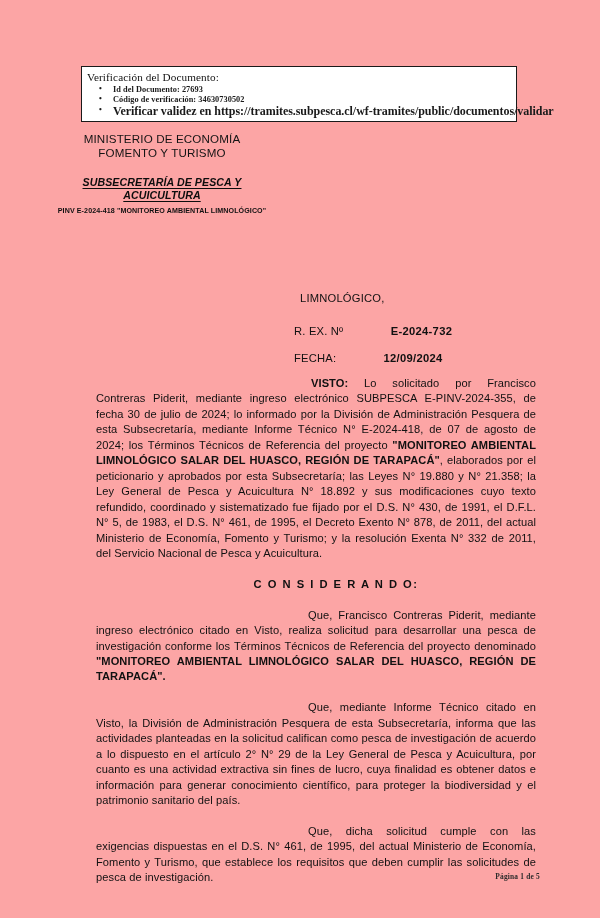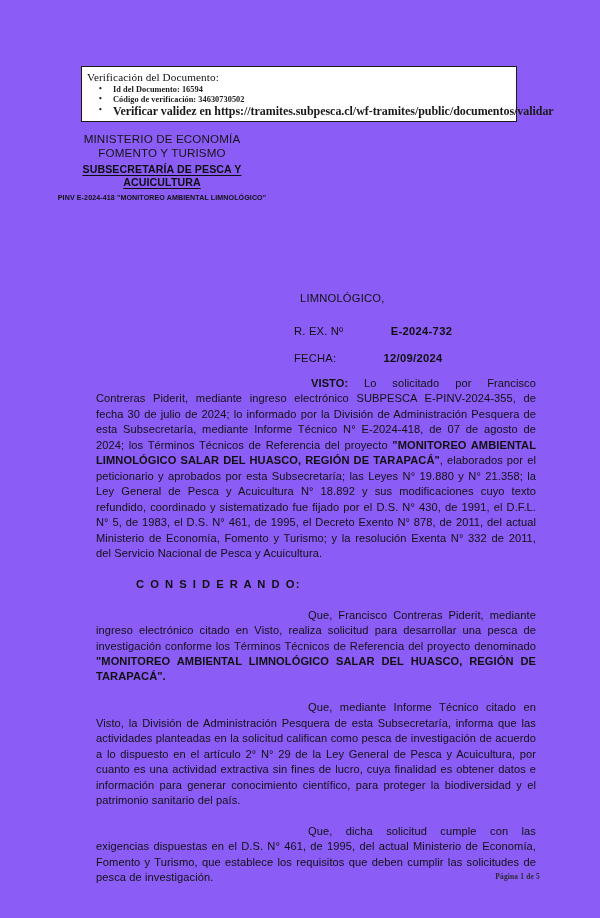--- a/index.html
+++ b/index.html
@@ -16,21 +16,21 @@
     color: #000000;
     overflow: hidden;
   }
 
   .page {
     position: absolute;
     left: 0;
     top: 0;
     width: 600px;
     height: 918px;
-    background: #8b5cf6;
+    background: #fca5a5;
   }
 
   
   .verif-box {
     position: absolute;
     left: 81px;
     top: 66px;
     width: 436px;
     box-sizing: border-box;
     border: 1px solid #1a1a1a;
@@ -81,26 +81,27 @@
     width: 252px;
     text-align: center;
   }
   .lh-ministry {
     font-size: 11.6px;
     line-height: 14.2px;
     letter-spacing: .15px;
     color: #141414;
   }
   .lh-sub {
-    margin-top: 3px;
+    margin-top: 16px;
     font-size: 10.6px;
     line-height: 12.6px;
     font-weight: bold;
     letter-spacing: .1px;
     color: #0d0d0d;
+    font-style: italic;
   }
   .lh-sub span {
     text-decoration: underline;
     text-underline-offset: 2px;
   }
   .lh-project {
     margin-top: 5px;
     font-size: 7.1px;
     line-height: 8.4px;
     font-weight: bold;
@@ -181,21 +182,21 @@
     display: inline-block;
     width: 212px;
   }
   .spacer-para {
     height: 15.4px;
   }
 
   .considerando {
     margin: 0;
     padding: 0;
-    text-align: left;
+    text-align: center;
     font-size: 11.2px;
     line-height: 15.4px;
     font-weight: bold;
     letter-spacing: 1.5px;
     color: #111;
   }
   .considerando-wrap {
     margin-top: 15.4px;
     margin-bottom: 15.4px;
     padding-left: 40px;
@@ -218,21 +219,21 @@
   }
 </style>
 </head>
 <body>
 
 <div class="page">
 
   <div class="verif-box">
     <div class="verif-title">Verificación del Documento:</div>
     <ul class="verif-list">
-      <li>Id del Documento: 16594</li>
+      <li>Id del Documento: 27693</li>
       <li>Código de verificación: 34630730502</li>
       <li class="url-line">Verificar validez en https://tramites.subpesca.cl/wf-tramites/public/documentos/validar</li>
     </ul>
   </div>
 
   <div class="letterhead">
     <div class="lh-ministry">MINISTERIO DE ECONOMÍA</div>
     <div class="lh-ministry">FOMENTO Y TURISMO</div>
     <div class="lh-sub">
       <span>SUBSECRETARÍA DE PESCA Y</span><br>

